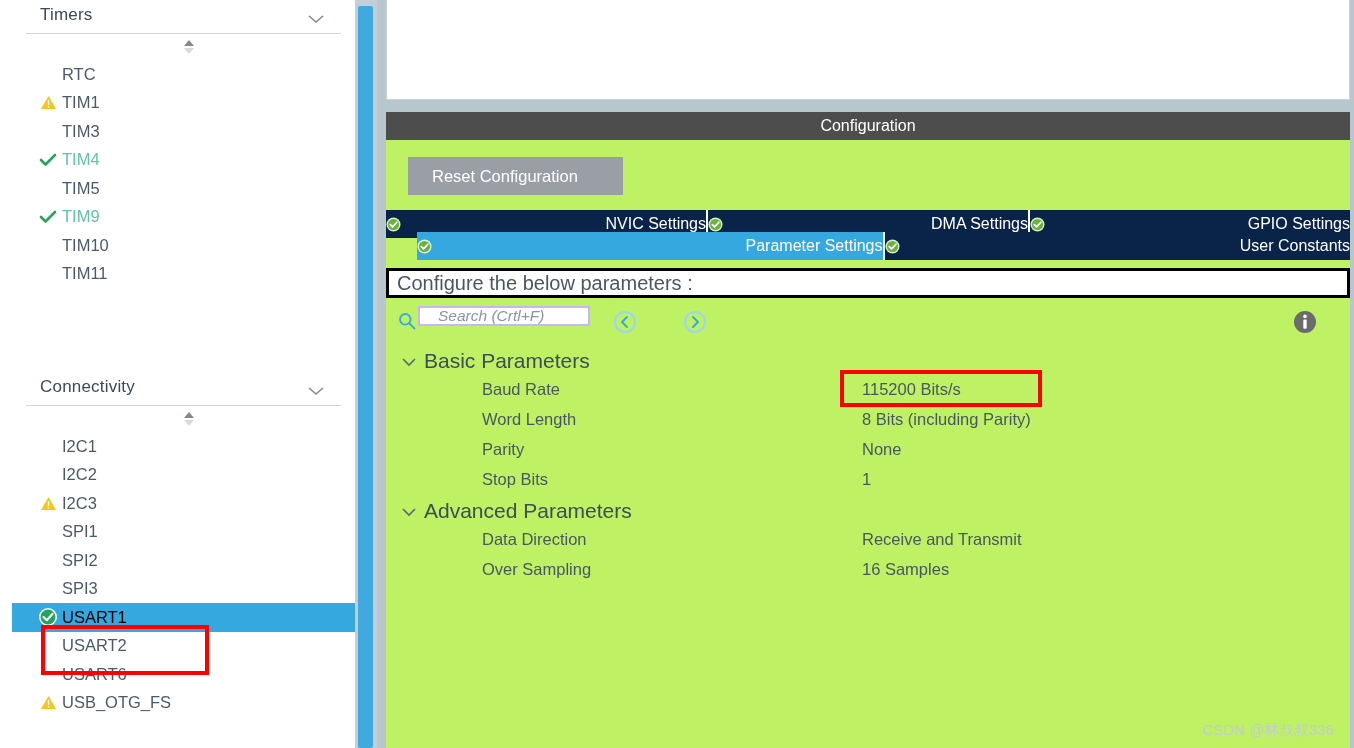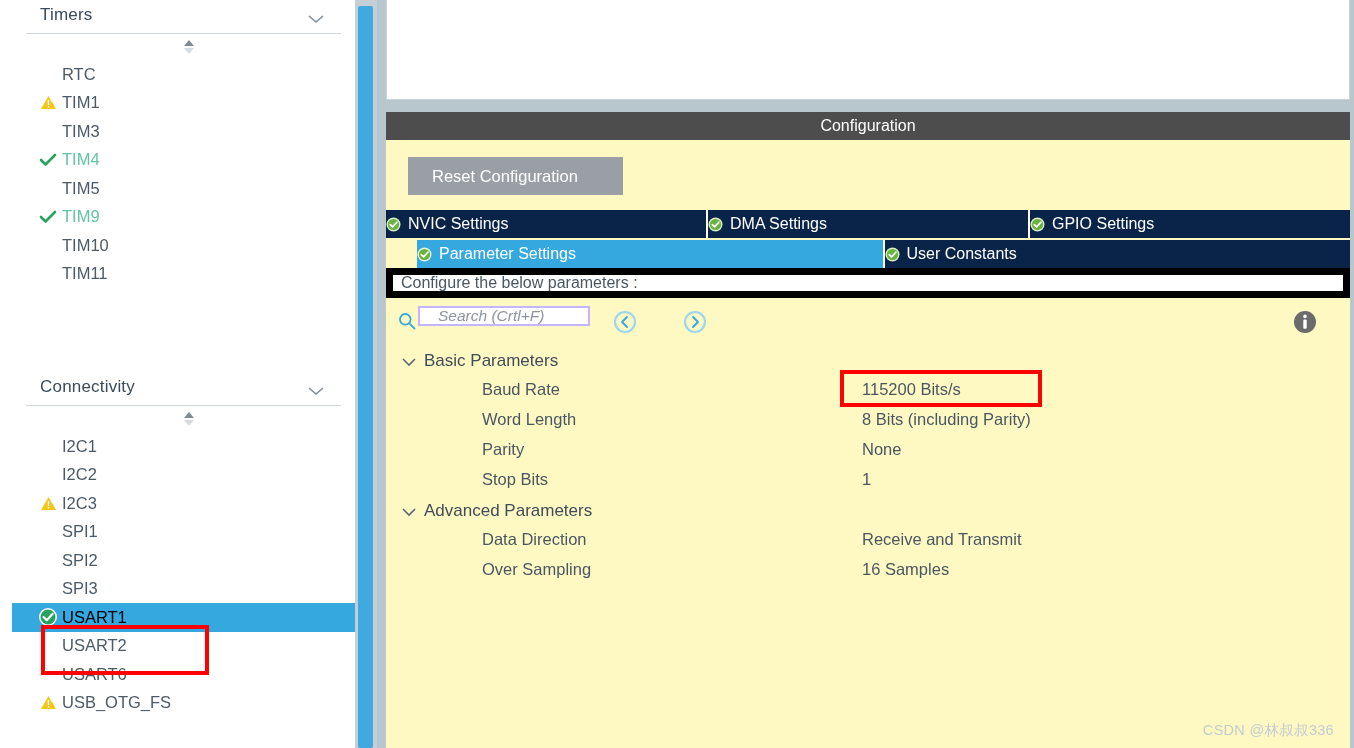--- a/index.html
+++ b/index.html
@@ -62,70 +62,70 @@
   }
 
   .cfgbar {
     position: absolute; left: 8px; top: 112px; width: 964px; height: 28px;
     background: #4d4d4d; color: #ffffff; font-size: 16px;
     display: flex; align-items: center; justify-content: center;
   }
 
   .cfgbody {
     position: absolute; left: 8px; top: 140px; width: 964px; height: 608px;
-    background: #fef9c3;
+    background: #bef264;
   }
 
   .resetbtn {
     position: absolute; left: 22px; top: 17px; width: 215px; height: 38px;
     background: #9a9fa5; color: #ffffff; font-size: 16.5px;
     display: flex; align-items: center; padding-left: 24px;
     border: none; cursor: default;
   }
 
   .tabrow { position: absolute; left: 0; width: 964px; height: 28px; display: flex; }
   .tabrow.r1 { top: 70px; }
-  .tabrow.r2 { top: 100px; padding-left: 31px; }
+  .tabrow.r2 { top: 92px; padding-left: 31px; }
   .tab {
     background: #0a2348; color: #ffffff; font-size: 16px;
-    display: flex; align-items: center; justify-content: flex-start; gap: 7px;
+    display: flex; align-items: center; justify-content: space-between; gap: 7px;
     border-right: 2px solid #ffffff; height: 28px;
   }
   .tab:last-child { border-right: none; }
   .tab.active { background: #35a8e0; }
   .tab.t3 { flex: 1 1 0; }
   .tab.half { flex: 1 1 0; }
   .greentick { width: 15px; height: 15px; flex: 0 0 15px; }
 
   .cfgline {
     position: absolute; left: 0; top: 128px; width: 964px; height: 30px;
-    border: 7px solid #000000; background: #ffffff;
+    border: 3px solid #000000; background: #ffffff;
     display: flex; align-items: center; padding-left: 8px;
-    font-size: 16px; color: #4a5763;
+    font-size: 20px; color: #4a5763;
   }
 
   .searchrow { position: absolute; left: 0; top: 160px; width: 964px; height: 44px; }
   .searchicon { position: absolute; left: 12px; top: 12px; width: 18px; height: 18px; }
   .searchinput {
     position: absolute; left: 32px; top: 6px; width: 172px; height: 20px;
     border: 2px solid #c4b5fd; background: #ffffff; outline: none;
     font-family: "Liberation Sans", sans-serif; font-size: 15.5px;
     font-style: italic; color: #8c96a0; padding-left: 18px;
   }
   .searchinput::placeholder { color: #8c96a0; font-style: italic; }
   .navbtn { position: absolute; top: 9px; width: 26px; height: 26px; cursor: pointer; }
   .navbtn.prev { left: 226px; }
   .navbtn.next { left: 296px; }
   .infoicon { position: absolute; right: 32px; top: 9px; width: 26px; height: 26px; }
 
   
   .tree { position: absolute; left: 0; top: 206px; width: 964px; }
   .grouprow { height: 30px; display: flex; align-items: center; padding-left: 14px; }
   .grouparrow { width: 18px; height: 14px; margin-right: 6px; color: #4a5763; }
-  .groupname { font-size: 17px; color: #3f4c59; }
+  .groupname { font-size: 21px; color: #3f4c59; }
   .prow { height: 30px; position: relative; }
   .pname { position: absolute; left: 96px; top: 4px; font-size: 16.5px; color: #4a5763; }
   .pval  { position: absolute; left: 476px; top: 4px; font-size: 16.5px; color: #4a5763; }
 
   
   .redbox { position: absolute; border: 4px solid #ff0000; pointer-events: none; }
   #redbox-baud { left: 840px; top: 370px; width: 202px; height: 37px; }
   #redbox-usart1 { left: 41px; top: 625px; width: 168px; height: 50px; }
 
   .watermark {

